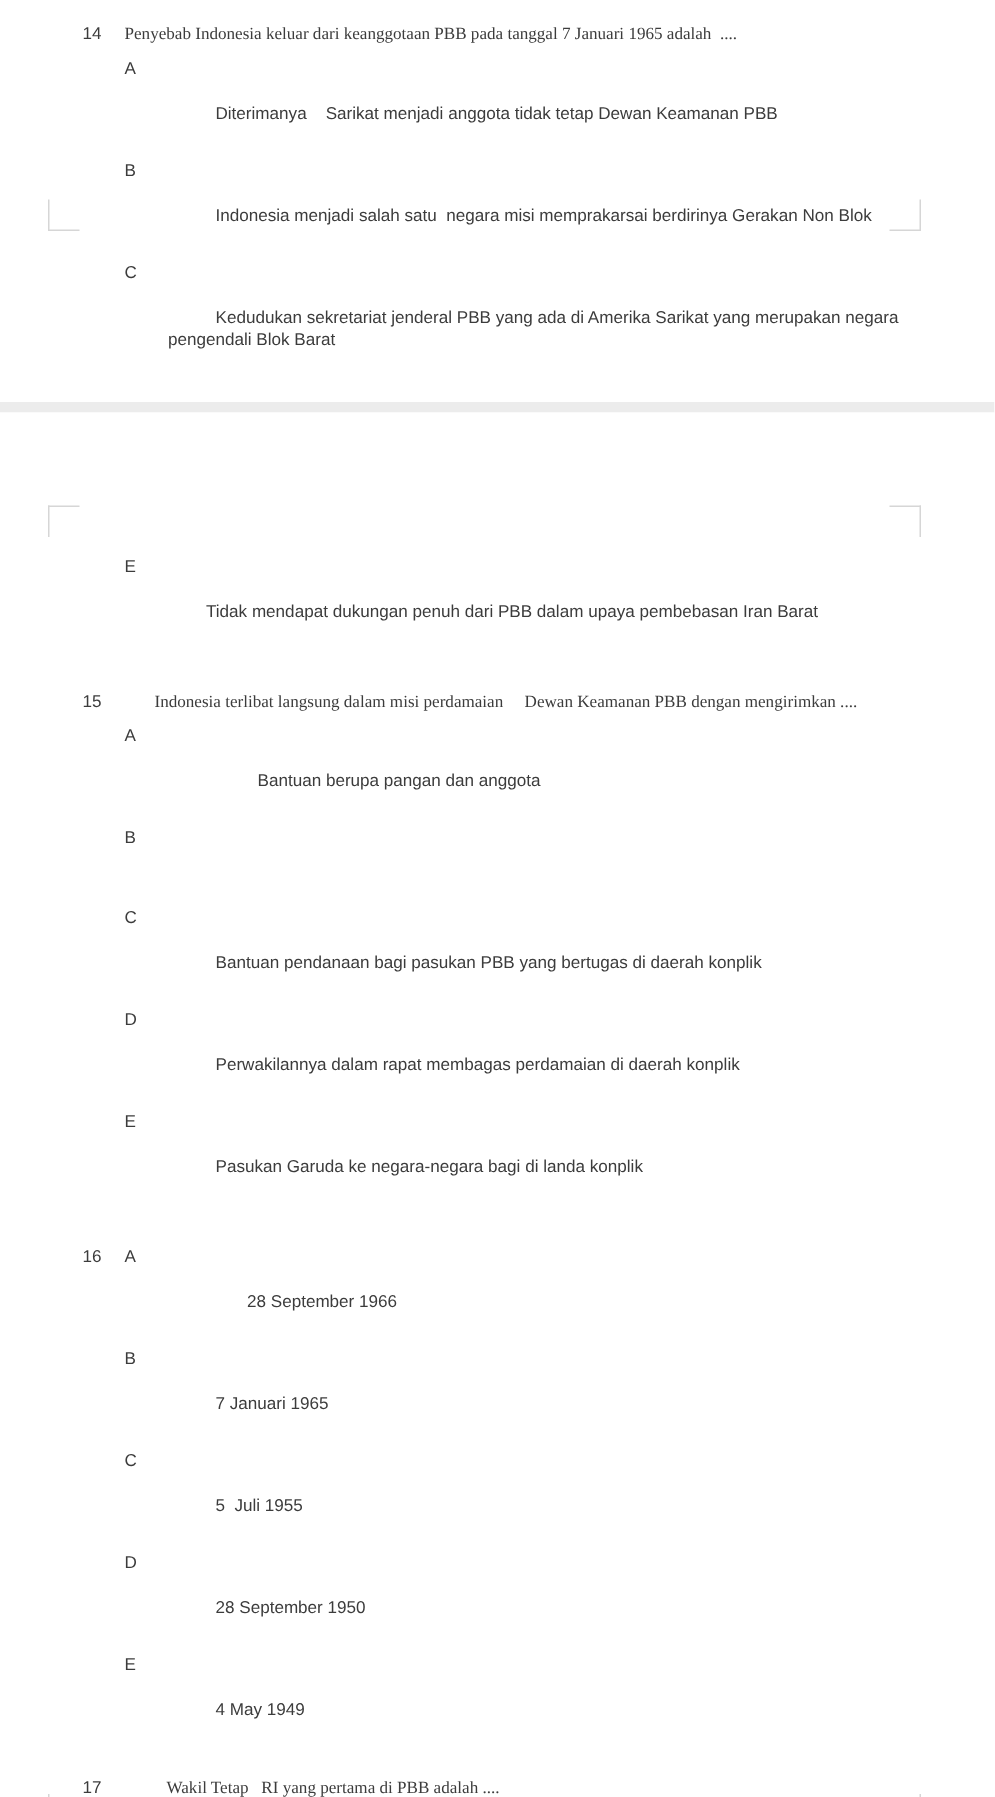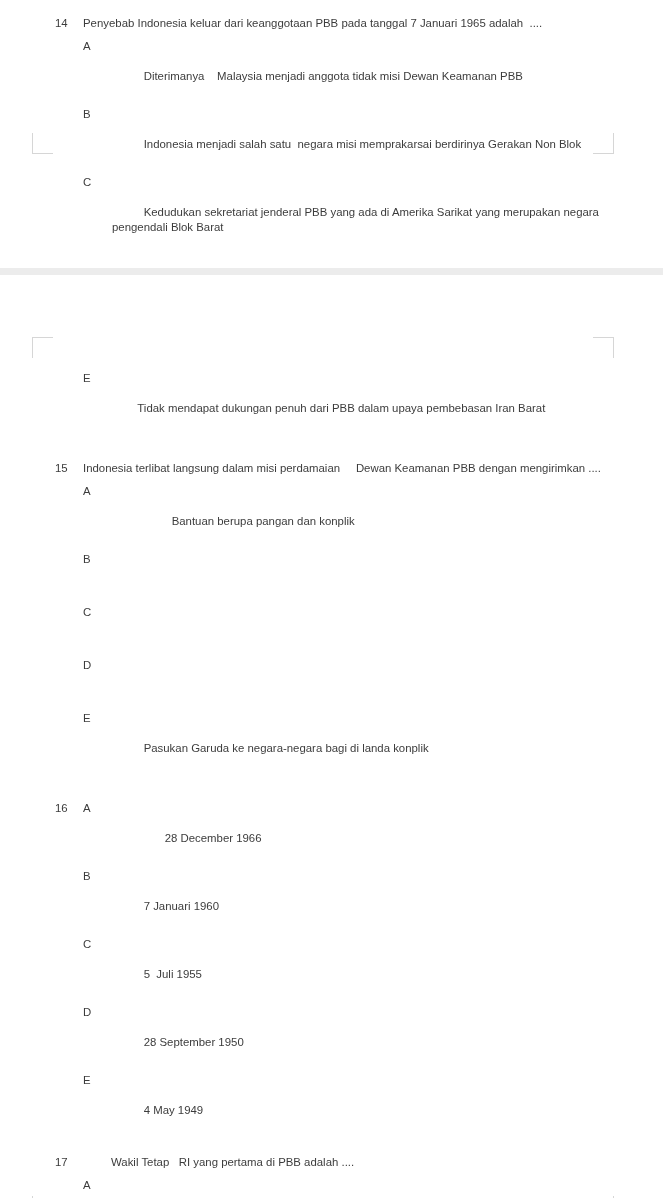--- a/index.html
+++ b/index.html
@@ -66,30 +66,30 @@
   }
 
   .q-head {
     position: relative;
     font-size: 11.4px;
     line-height: 15px;
     padding-left: 28px;
     text-align: left;
   }
   .q-head.justify { text-align: justify; }
-  .q-head.justify .q-text { display: inline; }
+  .q-head.justify .q-text { display: inline; margin-left: 20px; }
 
   .q-num {
     position: absolute;
     left: 0;
     top: 0;
     font-size: 11.4px;
     line-height: 15px;
   }
-  .q-text { white-space: pre-wrap; }
+  .q-text { white-space: pre-wrap; font-family: Liberation Serif, serif; }
   .q-head.extra-indent .q-text { padding-left: 28px; text-align: right; }
 
   .options {
     margin: 0;
     padding: 0;
     list-style: none;
   }
   .option {
     position: relative;
     font-size: 11.4px;
@@ -123,21 +123,21 @@
 
     <div class="question">
       <div class="q-head">
         <span class="q-num">14</span>
         <span class="q-text">Penyebab Indonesia keluar dari keanggotaan PBB pada tanggal 7 Januari 1965 adalah  ....</span>
       </div>
 
       <ul class="options">
         <li class="option">
           <span class="opt-letter">A</span>
-          <span>Diterimanya    Malaysia menjadi anggota tidak misi Dewan Keamanan PBB</span>
+          <span>Diterimanya    Sarikat menjadi anggota tidak tetap Dewan Keamanan PBB</span>
         </li>
         <li class="option">
           <span class="opt-letter">B</span>
           <span>Indonesia menjadi salah satu  negara misi memprakarsai berdirinya Gerakan Non Blok</span>
         </li>
         <li class="option">
           <span class="opt-letter">C</span>
           <span>Kedudukan sekretariat jenderal PBB yang ada di Amerika Sarikat yang merupakan negara pengendali Blok Barat</span>
         </li>
 
@@ -168,52 +168,54 @@
     <div class="q-spacer-lg"></div>
 
     <div class="question">
       <div class="q-head justify">
         <span class="q-num">15</span>
         <span class="q-text">Indonesia terlibat langsung dalam misi perdamaian     Dewan Keamanan PBB dengan mengirimkan ....</span>
       </div>
       <ul class="options">
         <li class="option indent-1">
           <span class="opt-letter">A</span>
-          <span>Bantuan berupa pangan dan konplik</span>
+          <span>Bantuan berupa pangan dan anggota</span>
         </li>
         <li class="option">
           <span class="opt-letter">B</span>
         </li>
         <li class="option">
           <span class="opt-letter">C</span>
+          <span>Bantuan pendanaan bagi pasukan PBB yang bertugas di daerah konplik</span>
         </li>
         <li class="option">
           <span class="opt-letter">D</span>
+          <span>Perwakilannya dalam rapat membagas perdamaian di daerah konplik</span>
         </li>
         <li class="option">
           <span class="opt-letter">E</span>
           <span>Pasukan Garuda ke negara-negara bagi di landa konplik</span>
         </li>
       </ul>
     </div>
 
     <div class="q-spacer-md"></div>
 
     <div class="question">
       <div class="q-head">
         <span class="q-num">16</span>
       </div>
       <ul class="options">
         <li class="option indent-2">
           <span class="opt-letter">A</span>
-          <span>28 December 1966</span>
+          <span>28 September 1966</span>
         </li>
         <li class="option">
           <span class="opt-letter">B</span>
-          <span>7 Januari 1960</span>
+          <span>7 Januari 1965</span>
         </li>
         <li class="option">
           <span class="opt-letter">C</span>
           <span>5  Juli 1955</span>
         </li>
         <li class="option">
           <span class="opt-letter">D</span>
           <span>28 September 1950</span>
         </li>
         <li class="option">

